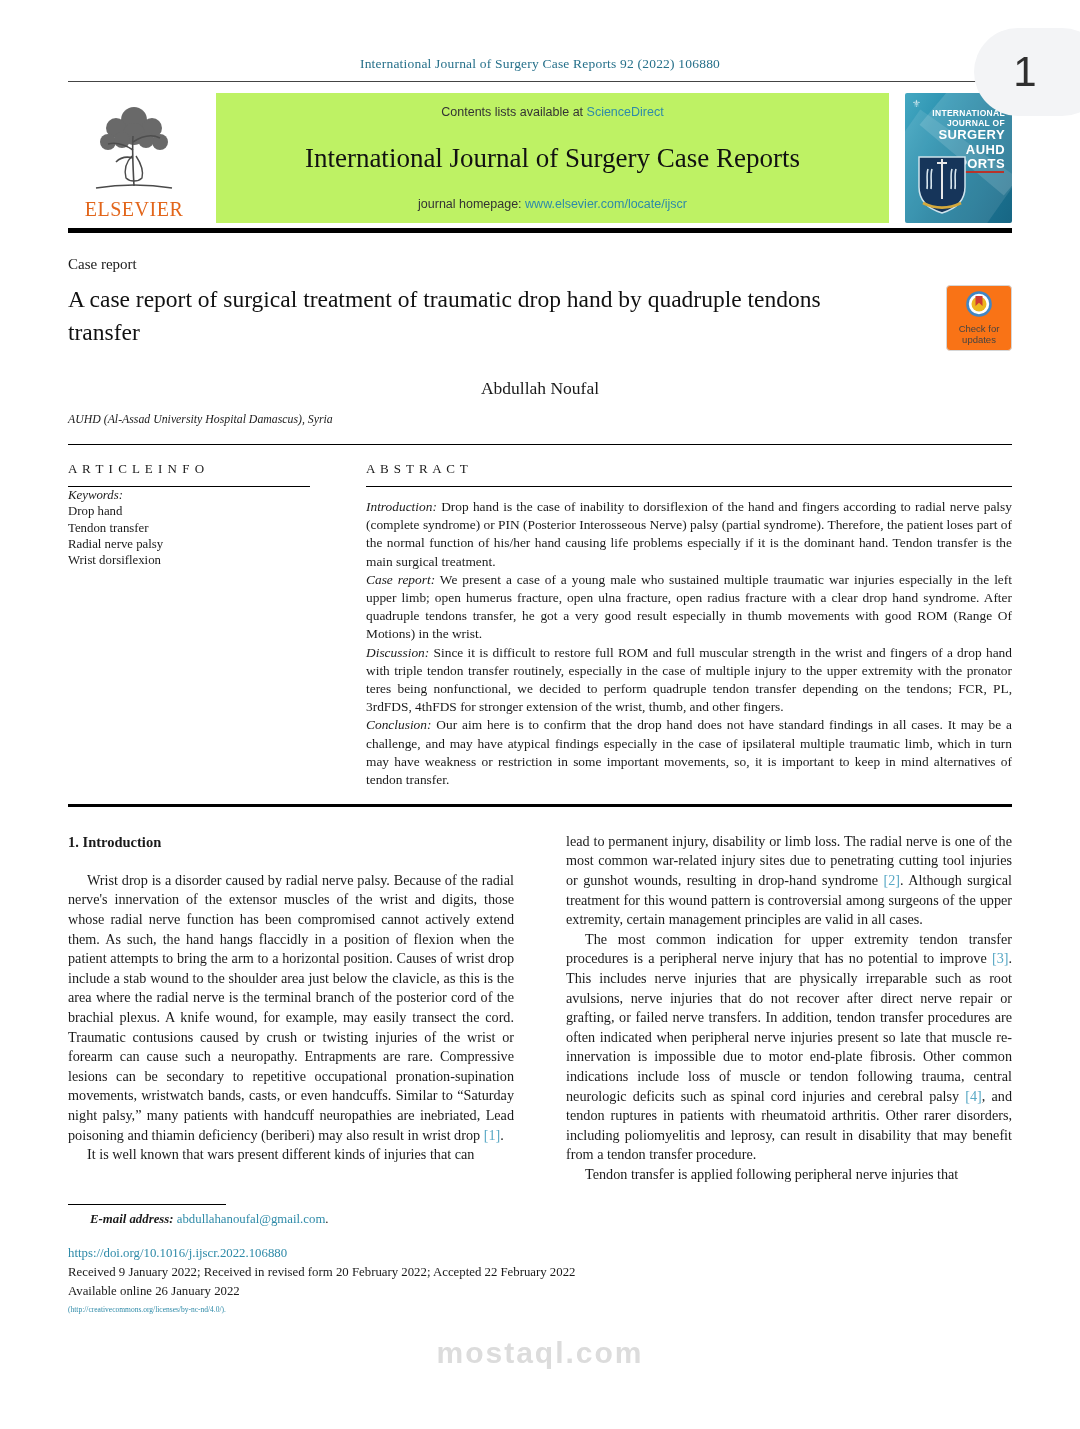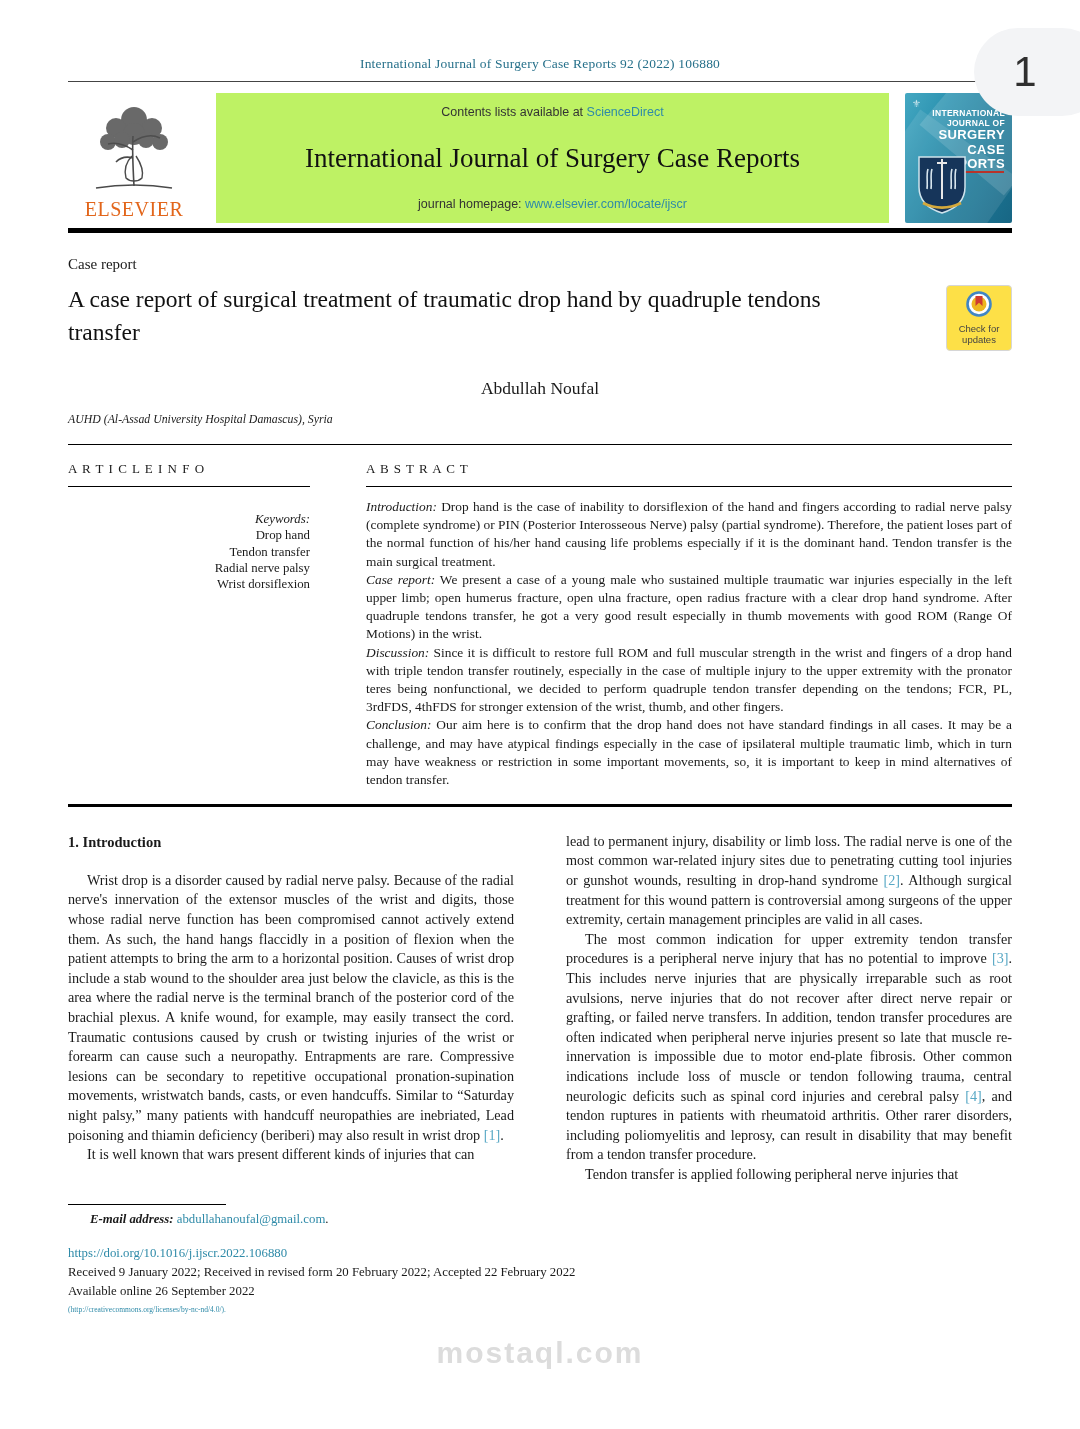--- a/index.html
+++ b/index.html
@@ -49,32 +49,32 @@
   .cover-redline{ position:absolute; top:78px; right:8px; width:62px; height:2px; background:#b8332a; z-index:2;}
   .cover-shield{ position:absolute; left:10px; bottom:8px; z-index:2; }
 
   
   .bar-thick{ margin-top:5px; height:5px; background:#000; }
 
   
   .kind{ margin-top:23px; font-size:15px; }
   .title-row{ display:flex; justify-content:space-between; align-items:flex-start; margin-top:10px; }
   .article-title{ font-size:23.5px; line-height:1.42; max-width:810px; color:#111; }
-  .check-badge{ width:66px; margin-top:2px; background:#fde047; border:1px solid #d6d6d6; border-radius:4px;
+  .check-badge{ width:66px; margin-top:2px; background:#f97316; border:1px solid #d6d6d6; border-radius:4px;
     padding:5px 4px 4px; text-align:center; cursor:pointer; }
   .check-badge .txt{ font-family:"Liberation Sans",sans-serif; font-size:9.5px; color:#444; line-height:1.15; margin-top:3px;}
   .author{ margin-top:27px; font-size:17.5px;text-align:center; }
   .affiliation{ margin-top:13px; font-size:11.8px; font-style:italic; }
 
   .rule-med{ margin-top:17px; border-top:1.5px solid #000; }
 
   
   .info-grid{ display:grid; grid-template-columns:242px 1fr; column-gap:56px; margin-top:16px; }
   .sec-heading{ font-size:13px; letter-spacing:1px; padding-bottom:9px; border-bottom:1px solid #000;font-family:Liberation Serif, serif; }
-  .keywords{ margin-top:24px; font-size:12.8px; line-height:1.28;text-align:right; }
+  .keywords{ margin-top:0; font-size:12.8px; line-height:1.28; }
   .kw-label{ font-style:italic; }
   .abstract-body{ margin-top:11px; font-size:13.4px; line-height:1.36; text-align:justify; }
   .abstract-body p{ margin:0; }
   .lead{ font-style:italic; }
   .cite{ color:#58a8c5; cursor:pointer; }
 
   .bar-thick2{ margin-top:15px; height:2.5px; background:#000; }
 
   
   .two-col{ display:grid; grid-template-columns:1fr 1fr; column-gap:52px; margin-top:25px;
@@ -150,21 +150,21 @@
           <span class="link">www.elsevier.com/locate/ijscr</span>
         </div>
       </div>
 
       <div class="cover">
         <div class="cover-mini-crest">⚜</div>
         <div class="cover-text">
           <div class="small">INTERNATIONAL</div>
           <div class="small">JOURNAL OF</div>
           <div class="big">SURGERY</div>
-          <div class="big">CASE</div>
+          <div class="big">AUHD</div>
           <div class="big">REPORTS</div>
         </div>
         <div class="cover-redline"></div>
         <svg class="cover-shield" width="54" height="62" viewBox="0 0 54 62">
           <path d="M4 4 H50 V34 C50 48 40 56 27 60 C14 56 4 48 4 34 Z" fill="#16355a" stroke="#cfe3ec" stroke-width="1.5"></path>
           <line x1="27" y1="8" x2="27" y2="46" stroke="#e8e8e8" stroke-width="2"></line>
           <path d="M22 10 H32 M27 6 V12" stroke="#e8e8e8" stroke-width="2"></path>
           <path d="M13 16 C11 22 13 30 12 36 M17 16 C15 22 17 30 16 36" stroke="#d8e6ee" stroke-width="1.6" fill="none"></path>
           <path d="M41 16 C39 22 41 30 40 36 M37 16 C35 22 37 30 36 36" stroke="#d8e6ee" stroke-width="1.6" fill="none"></path>
           <path d="M8 50 C20 56 34 56 46 50" stroke="#d4a93c" stroke-width="3" fill="none"></path>
@@ -238,21 +238,21 @@
 
     <div class="footnote">
       <div class="foot-rule"></div>
       <div class="email-line">
         <span class="email-label">E-mail address:</span>
         <span class="link">abdullahanoufal@gmail.com</span><span>.</span>
       </div>
       <div class="doi-block">
         <div class="doi-link">https://doi.org/10.1016/j.ijscr.2022.106880</div>
         <div>Received 9 January 2022; Received in revised form 20 February 2022; Accepted 22 February 2022</div>
-        <div>Available online 26 September 2022</div>
+        <div>Available online 26 January 2022</div>
       </div>
       <div class="license-line">(http://creativecommons.org/licenses/by-nc-nd/4.0/).</div>
     </div>
   </div>
 
   <div class="watermark">
     <div class="en">mostaql.com</div>
   </div>
 
 </div>

